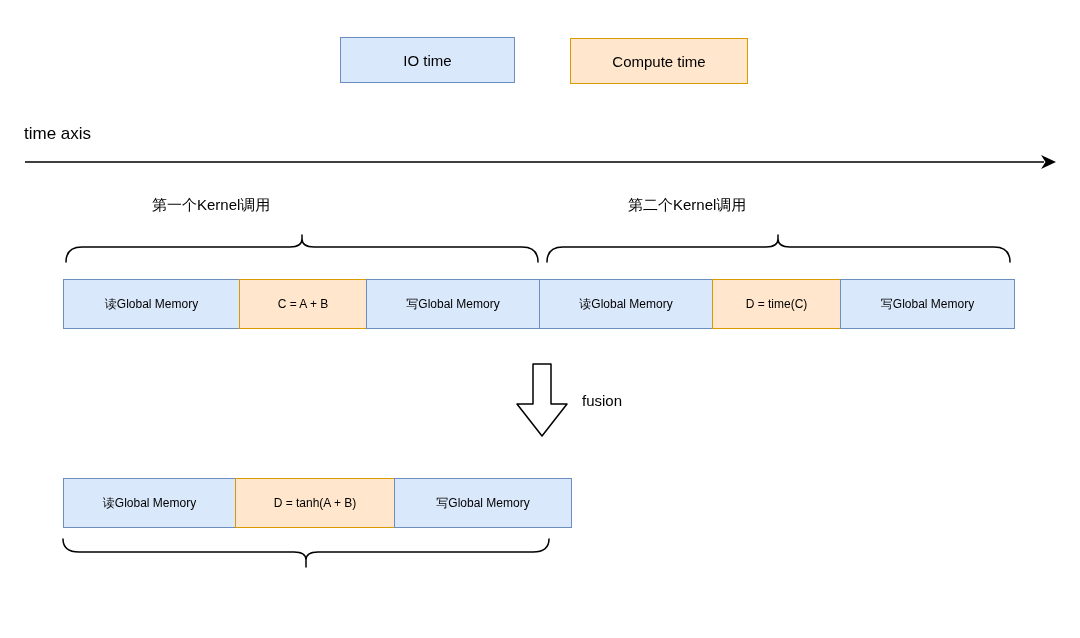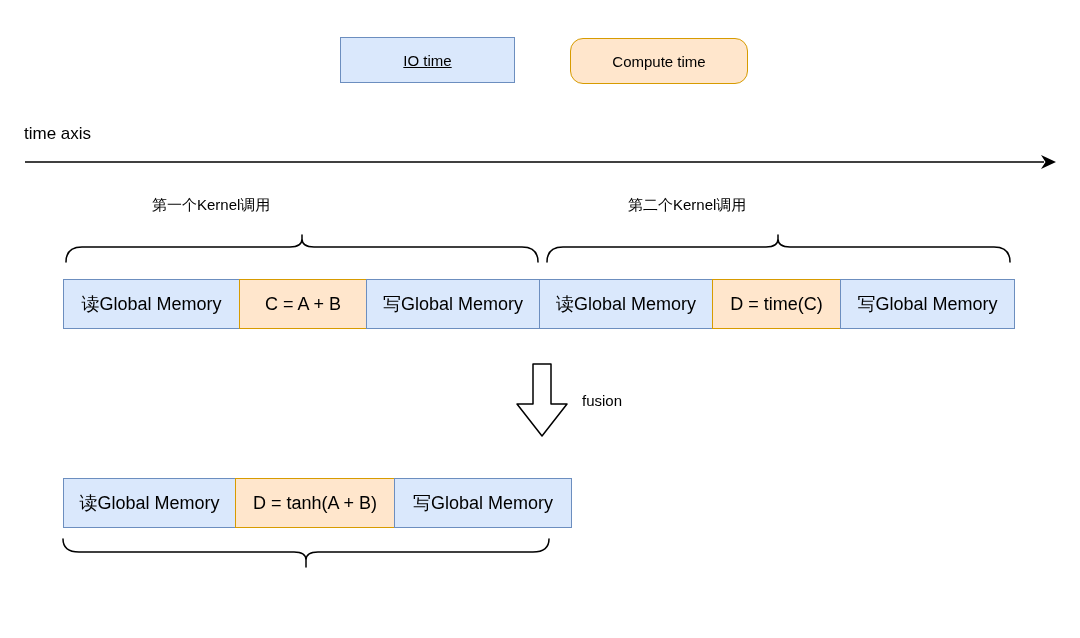--- a/index.html
+++ b/index.html
@@ -10,45 +10,45 @@
     background: #ffffff;
     font-family: "Liberation Sans", sans-serif;
     color: #000000;
     overflow: hidden;
   }
   .abs { position: absolute; }
   .legend-box {
     display: flex; align-items: center; justify-content: center;
     font-size: 15px; box-sizing: border-box;
   }
-  .legend-io   { background: var(--io-fill);      border: 1px solid var(--io-stroke); text-decoration: underline; }
+  .legend-io   { background: var(--io-fill);      border: 1px solid var(--io-stroke); }
   .legend-comp { background: var(--compute-fill); border: 1px solid var(--compute-stroke); }
   .time-axis-label { font-size: 17px; }
   .brace-label { font-size: 15px; text-align: left; }
   .fusion-label { font-size: 15px; }
   .row { display: flex; }
   .seg {
     height: 50px; box-sizing: border-box;
     display: flex; align-items: center; justify-content: center;
-    font-size: 18px; white-space: nowrap;
+    font-size: 12px; white-space: nowrap;
   }
   .seg + .seg { margin-left: -1px; }
   .seg.io      { background: var(--io-fill);      border: 1px solid var(--io-stroke); }
   .seg.compute { background: var(--compute-fill); border: 1px solid var(--compute-stroke); }
   svg.overlay { position: absolute; left: 0; top: 0; pointer-events: none; }
 </style>
 </head>
 <body>
 
 <div class="canvas">
 
   <div class="abs legend-box legend-io" style="left:340px; top:37px; width:175px; height:46px;">
     <span>IO time</span>
   </div>
-  <div class="abs legend-box legend-comp" style="left:570px; top:38px; width:178px; height:46px;border-radius:13px;">
+  <div class="abs legend-box legend-comp" style="left:570px; top:38px; width:178px; height:46px;">
     <span>Compute time</span>
   </div>
 
   <div class="abs time-axis-label" style="left:24px; top:124px;">time axis</div>
 
   <svg class="overlay" width="1080" height="638" viewBox="0 0 1080 638">
 
     <g>
       <line x1="25" y1="162" x2="1044" y2="162" stroke="#000000" stroke-width="1.5"></line>
       <path d="M 1056 162 L 1041 155 L 1045.5 162 L 1041 169 Z" fill="#000000"></path>

